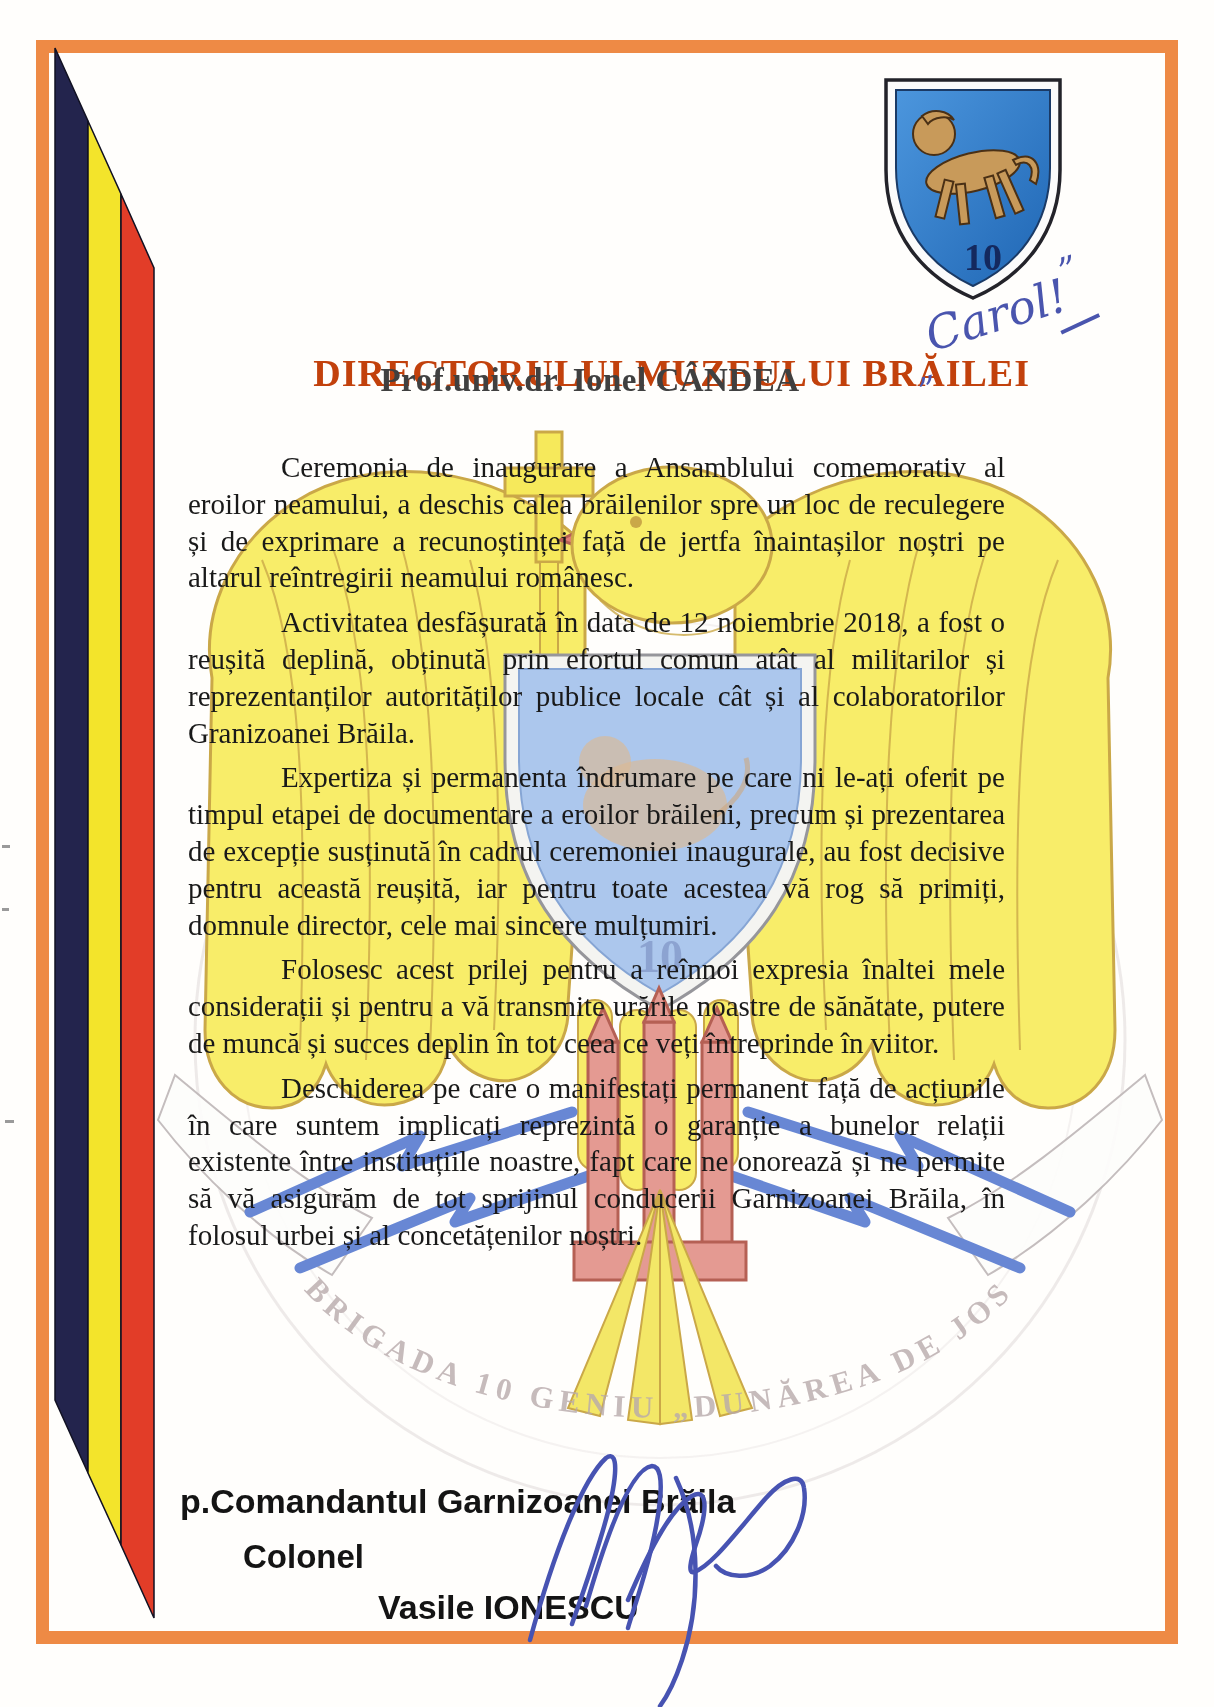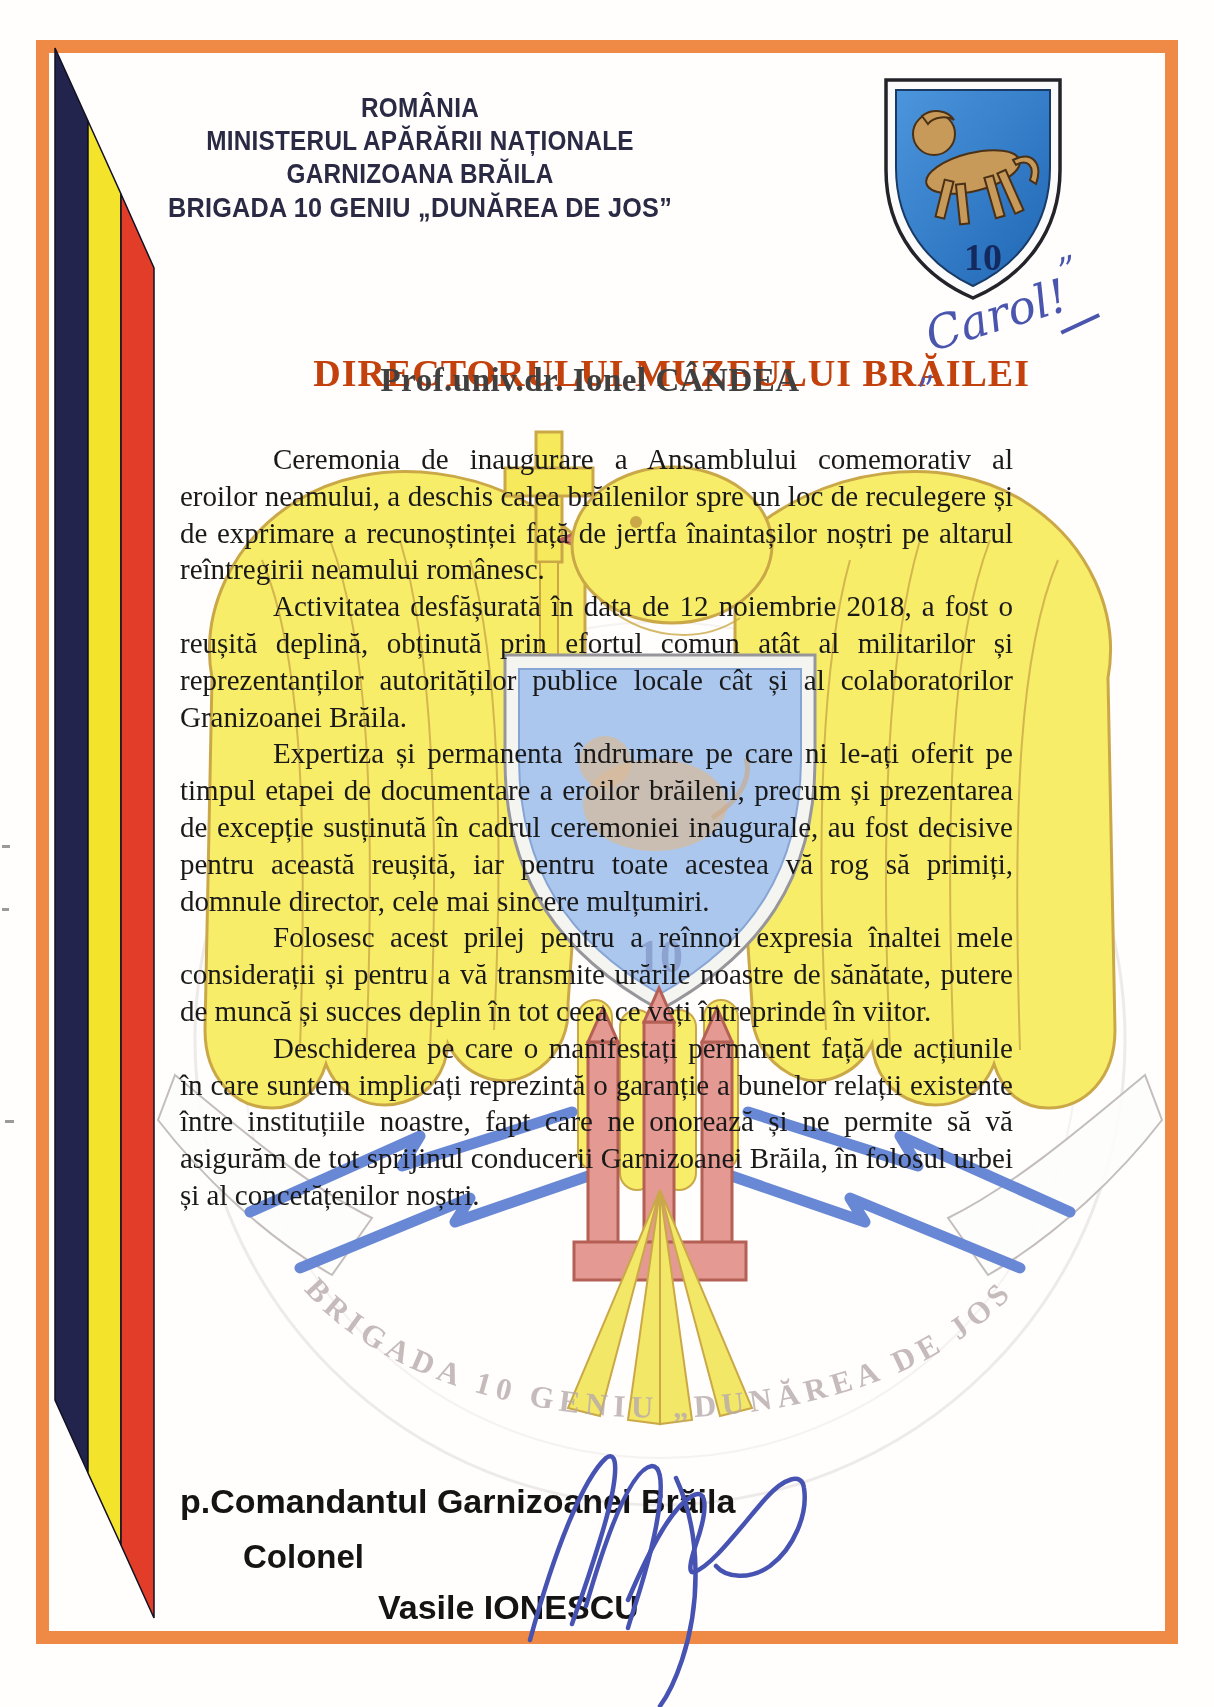--- a/index.html
+++ b/index.html
@@ -25,21 +25,21 @@
   
   .annot{position:absolute;left:905px;top:288px;transform:rotate(-17deg);color:#4a55ae;
          font:italic 46px "DejaVu Serif",serif;z-index:5;white-space:nowrap;}
   .annot .oq{font-size:36px;position:relative;top:26px;left:-4px;}
   .annot .cq{font-size:36px;position:relative;top:-26px;}
   .annot .ul{position:absolute;left:148px;top:58px;width:42px;height:0;
              border-bottom:4px solid #4a55ae;transform:rotate(-8deg);}
   
   .bodytxt{position:absolute;left:180px;top:441px;width:833px;z-index:3;
            font:29px/36.8px "Liberation Serif",serif;color:#191919;text-align:justify;}
-  .bodytxt p{margin:0;text-indent:93px;}
+  .bodytxt p{margin:8px;text-indent:93px;}
   
   .sig1{position:absolute;left:180px;top:1482px;font:700 34px "Liberation Sans",sans-serif;color:#141414;z-index:3;}
   .sig2{position:absolute;left:243px;top:1538px;font:700 33px "Liberation Sans",sans-serif;color:#141414;z-index:3;text-align:right;}
   .sig3{position:absolute;left:378px;top:1588px;font:700 34px "Liberation Sans",sans-serif;color:#141414;z-index:3;}
   .artifact{position:absolute;background:#9a9a9a;z-index:0;}
 </style>
 </head>
 <body>
 
 <div id="page">
@@ -135,26 +135,20 @@
   </svg>
 
   <div class="frame"></div>
 
   <svg class="wm" style="z-index:2" width="1214" height="1707" viewBox="0 0 1214 1707" aria-hidden="true">
     <polygon points="55,48 88,121 88,1473 55,1400" fill="#23244d" stroke="#111122" stroke-width="1.5"></polygon>
     <polygon points="88,121 121,194 121,1545 88,1473" fill="#f3e42b" stroke="#111122" stroke-width="1.5"></polygon>
     <polygon points="121,194 154,268 154,1618 121,1545" fill="#e23d28" stroke="#111122" stroke-width="1.5"></polygon>
   </svg>
 
-  <div class="header">
-    <span class="hline">ROMÂNIA</span>
-    <span class="hline">MINISTERUL APĂRĂRII NAȚIONALE</span>
-    <span class="hline">GARNIZOANA BRĂILA</span>
-    <span class="hline big">BRIGADA 10 GENIU „DUNĂREA DE JOS”</span>
-  </div>
 
   <svg class="txt" style="left:878px;top:72px;" width="190" height="235" viewBox="0 0 190 235" aria-hidden="true">
     <defs>
       <linearGradient id="shieldBlue" x1="0" y1="0" x2="1" y2="1">
         <stop offset="0" stop-color="#4c96dd"></stop>
         <stop offset="1" stop-color="#1f66b4"></stop>
       </linearGradient>
     </defs>
     <path d="M 8 8 L 182 8 L 182 98 C 182 162 144 205 95 226 C 46 205 8 162 8 98 Z" fill="#fbfbfb" stroke="#23232a" stroke-width="3.5"></path>
     <path d="M 18 18 L 172 18 L 172 96 C 172 155 138 194 95 214 C 52 194 18 155 18 96 Z" fill="url(#shieldBlue)" stroke="#1a3a66" stroke-width="2"></path>

